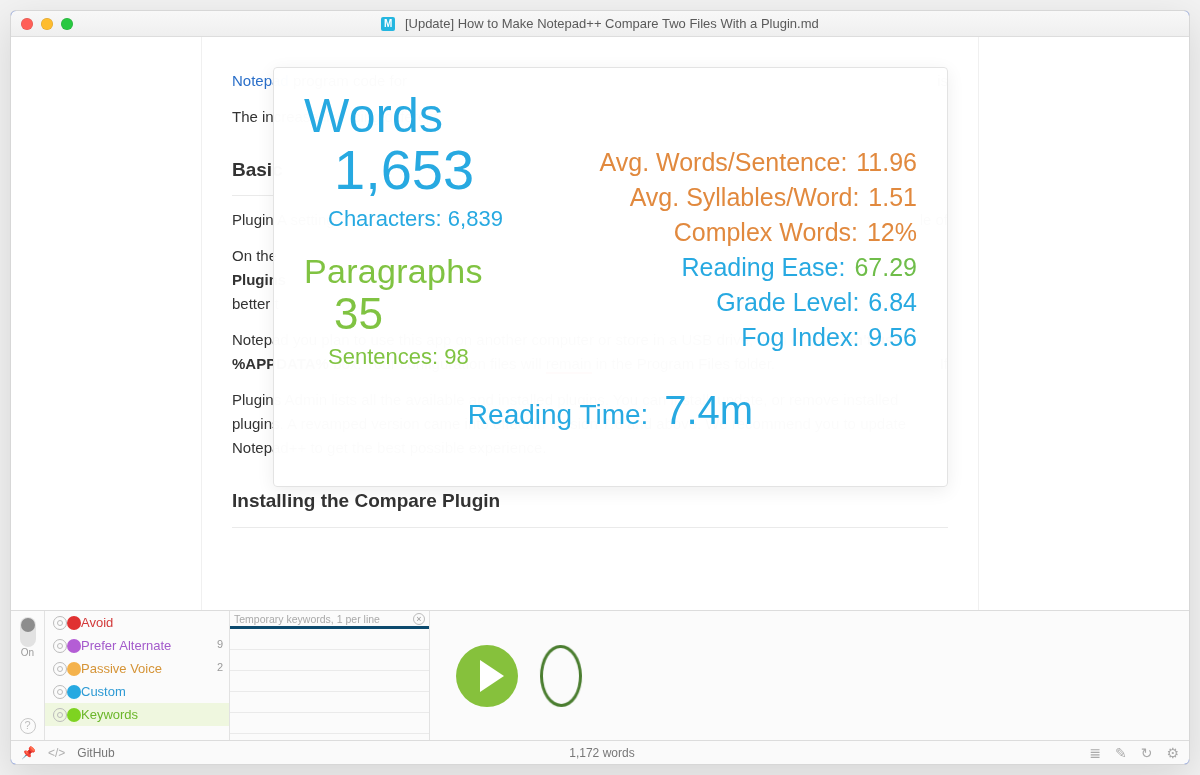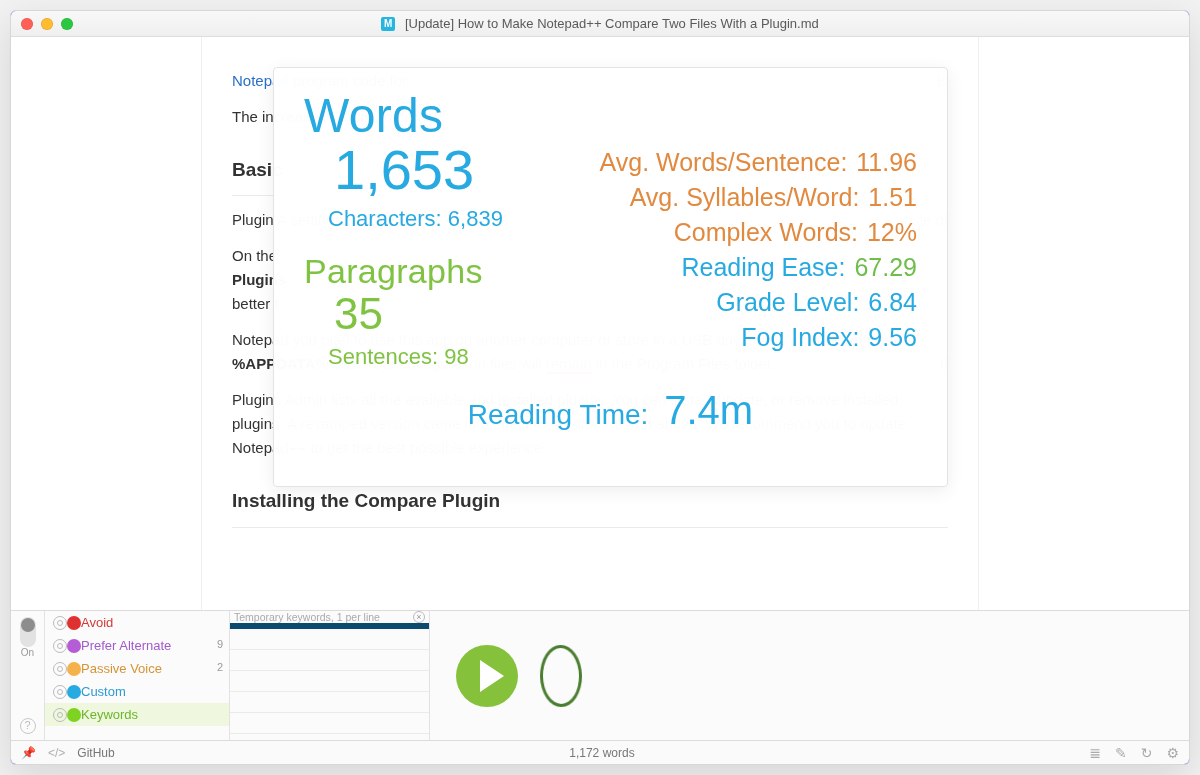--- a/index.html
+++ b/index.html
@@ -148,21 +148,21 @@
 
   .kwcol{
     width:200px;
     border-right:1px solid #e2e2e2;
     position:relative;
   }
   .kwhead{
     display:flex;align-items:center;justify-content:space-between;
     height:18px;font-size:10.5px;color:#aaaaaa;
     padding:0 4px;
-    border-bottom:6px solid #0c4a6e;
+    border-bottom:3px solid #0c4a6e;
   }
   .kwclose{
     width:12px;height:12px;border-radius:50%;
     border:1px solid #bbb;color:#999;font-size:9px;line-height:10px;text-align:center;
   }
   .kwgrid .kwline{
     height:21px;border-bottom:1px solid #eaeaea;
   }
 
   .playcol{

